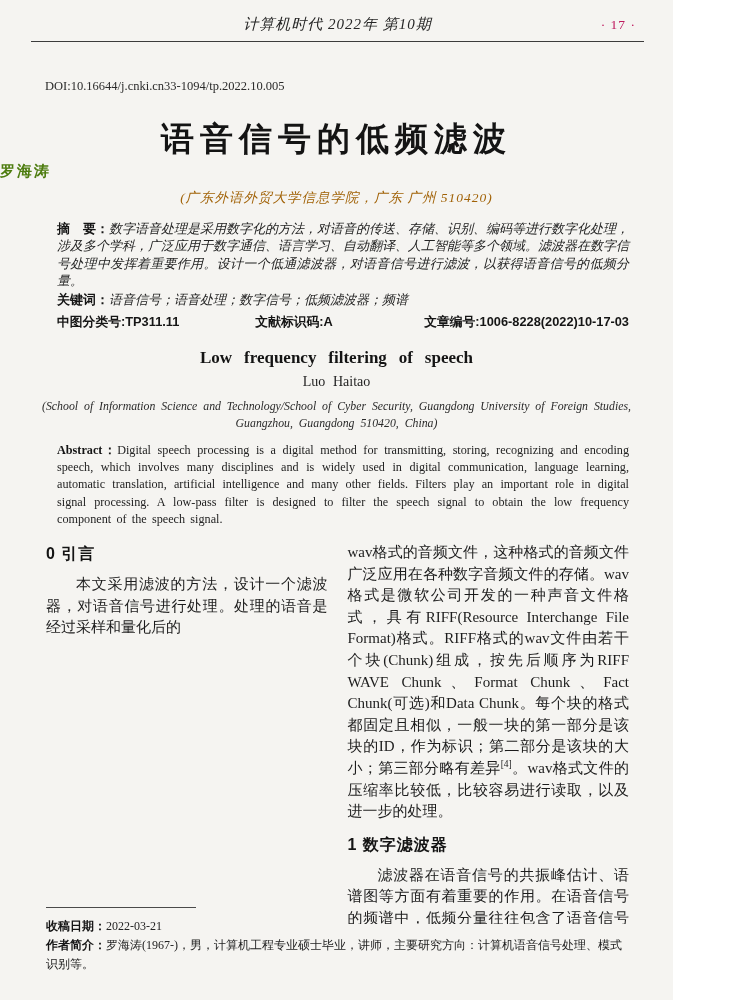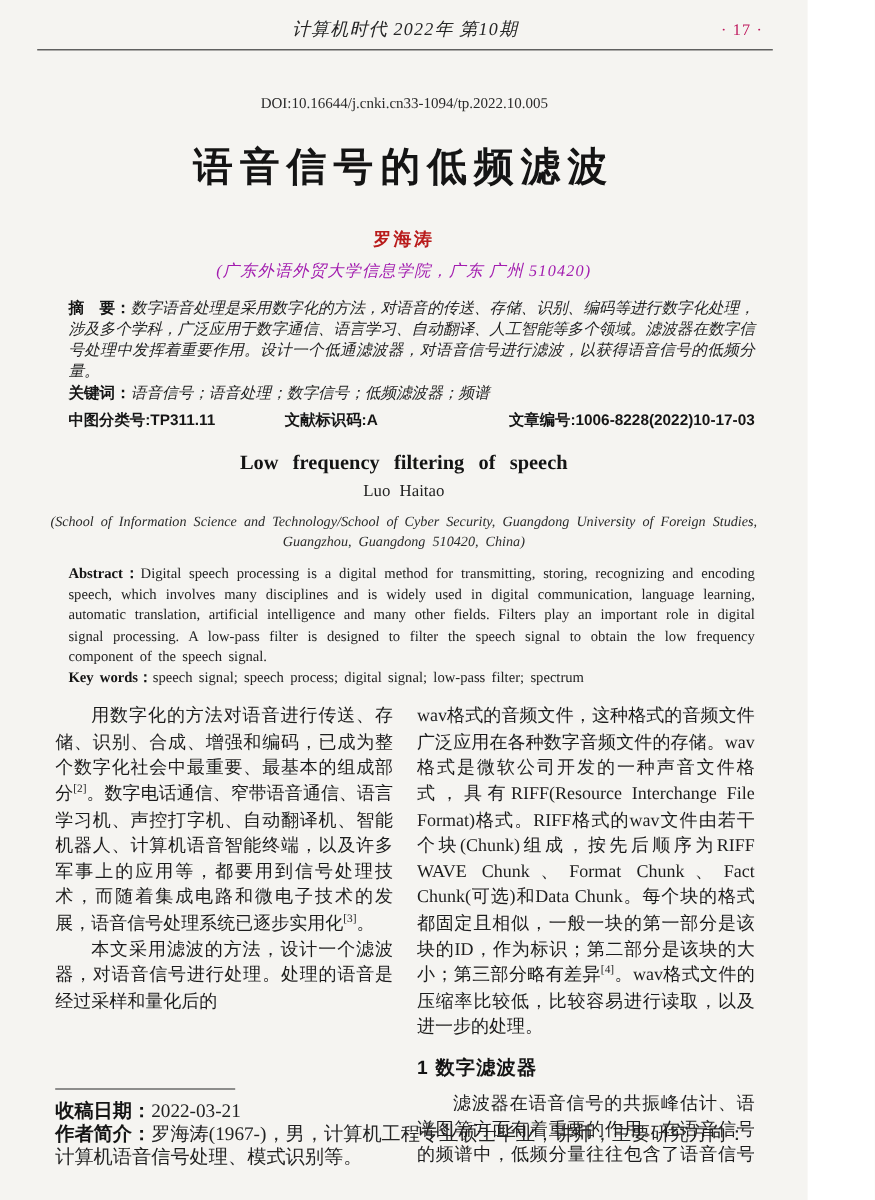--- a/index.html
+++ b/index.html
@@ -28,57 +28,57 @@
     letter-spacing:1px;
     color:#262626;
   }
   .page-num{
     position:absolute;right:8px;top:17px;
     font-size:13.5px;color:#be185d;letter-spacing:1px;
   }
   
   .doi{
     margin:37px 44px 0 45px;
-    font-size:12.5px;color:#2a2a2a;text-align:center;
+    font-size:12.5px;color:#2a2a2a;
   }
   
   .title-zh{
     margin-top:23px;
     text-align:center;
     font-family:"Liberation Sans","DejaVu Sans",sans-serif;
     font-size:33px;font-weight:700;
     letter-spacing:6px;color:#141414;
   }
   .author-zh{
-    margin-top:28px;text-align:center;
+    margin-top:0;text-align:left;
     font-family:"Liberation Sans","DejaVu Sans",sans-serif;
-    font-size:15px;font-weight:600;letter-spacing:2px;color:#b91c1c;
+    font-size:15px;font-weight:600;letter-spacing:2px;color:#4d7c0f;
   }
   .affil-zh{
     margin-top:8px;text-align:center;
-    font-style:italic;font-size:13.5px;letter-spacing:1px;color:#a21caf;
+    font-style:italic;font-size:13.5px;letter-spacing:1px;color:#a16207;
   }
   
   .abs-block{margin:13px 44px 0 57px;}
   .abs-zh,.kw-zh{
     font-size:13px;line-height:17.4px;text-align:justify;margin:0;color:#232323;
   }
   .kai{font-style:italic;}
   .lbl{
     font-family:"Liberation Sans","DejaVu Sans",sans-serif;
     font-weight:700;font-style:normal;color:#151515;
   }
   .kw-zh{margin-top:1px;}
   .clc-line{
     display:flex;align-items:center;
     margin-top:6px;
     font-family:"Liberation Sans","DejaVu Sans",sans-serif;
     font-weight:700;font-size:12.8px;color:#151515;
   }
-  .clc-mid{margin-left:58px;}
+  .clc-mid{margin-left:76px;}
   .clc-right{margin-left:auto;}
   
   .title-en{
     margin-top:17px;text-align:center;
     font-size:17px;font-weight:700;word-spacing:0.45em;color:#141414;
   }
   .author-en{
     margin-top:6px;text-align:center;
     font-size:14px;word-spacing:0.3em;color:#1f1f1f;
   }
@@ -113,21 +113,21 @@
   .indent{text-indent:2em;}
   .body-p sup{font-size:9.5px;line-height:0;}
   
   .footnote{
     position:absolute;left:46px;right:44px;bottom:26px;
   }
   .foot-rule{
     width:150px;height:0;border-top:1.5px solid #4a4a4a;margin-bottom:9px;
   }
   .foot-line{
-    font-size:16px;line-height:19px;color:#222;margin:0;
+    font-size:12px;line-height:19px;color:#222;margin:0;
   }
   .foot-lbl{
     font-family:"Liberation Sans","DejaVu Sans",sans-serif;
     font-weight:700;color:#141414;
   }
 </style>
 </head>
 <body>
 
 <div class="page">
@@ -155,26 +155,25 @@
 
   <div class="title-en">Low frequency filtering of speech</div>
   <div class="author-en">Luo Haitao</div>
   <div class="affil-en">
     <div>(School of Information Science and Technology/School of Cyber Security, Guangdong University of Foreign Studies,</div>
     <div>Guangzhou, Guangdong 510420, China)</div>
   </div>
 
   <div class="abs-en-block">
     <p class="abs-en"><span class="lbl-en">Abstract：</span><span>Digital speech processing is a digital method for transmitting, storing, recognizing and encoding speech, which involves many disciplines and is widely used in digital communication, language learning, automatic translation, artificial intelligence and many other fields. Filters play an important role in digital signal processing. A low-pass filter is designed to filter the speech signal to obtain the low frequency component of the speech signal.</span></p>
-    <p class="kw-en"><span class="lbl-en">Key words：</span><span>speech signal; speech process; digital signal; low-pass filter; spectrum</span></p>
   </div>
 
   <div class="columns">
     <div class="col">
-      <p class="body-p indent">用数字化的方法对语音进行传送、存储、识别、合成、增强和编码，已成为整个数字化社会中最重要、最基本的组成部分<sup>[2]</sup>。数字电话通信、窄带语音通信、语言学习机、声控打字机、自动翻译机、智能机器人、计算机语音智能终端，以及许多军事上的应用等，都要用到信号处理技术，而随着集成电路和微电子技术的发展，语音信号处理系统已逐步实用化<sup>[3]</sup>。</p>
+      <div class="sec-h">0 引言</div>
       <p class="body-p indent">本文采用滤波的方法，设计一个滤波器，对语音信号进行处理。处理的语音是经过采样和量化后的</p>
     </div>
     <div class="col">
       <p class="body-p">wav格式的音频文件，这种格式的音频文件广泛应用在各种数字音频文件的存储。wav格式是微软公司开发的一种声音文件格式，具有RIFF(Resource Interchange File Format)格式。RIFF格式的wav文件由若干个块(Chunk)组成，按先后顺序为RIFF WAVE Chunk、Format Chunk、Fact Chunk(可选)和Data Chunk。每个块的格式都固定且相似，一般一块的第一部分是该块的ID，作为标识；第二部分是该块的大小；第三部分略有差异<sup>[4]</sup>。wav格式文件的压缩率比较低，比较容易进行读取，以及进一步的处理。</p>
       <div class="sec-h sec-h2">1 数字滤波器</div>
       <p class="body-p indent">滤波器在语音信号的共振峰估计、语谱图等方面有着重要的作用。在语音信号的频谱中，低频分量往往包含了语音信号的重要特征。这些特征是语音信号处理、识别，以及说话人识别、语谱图形成等重要依</p>
     </div>
   </div>
 
   <div class="footnote">

